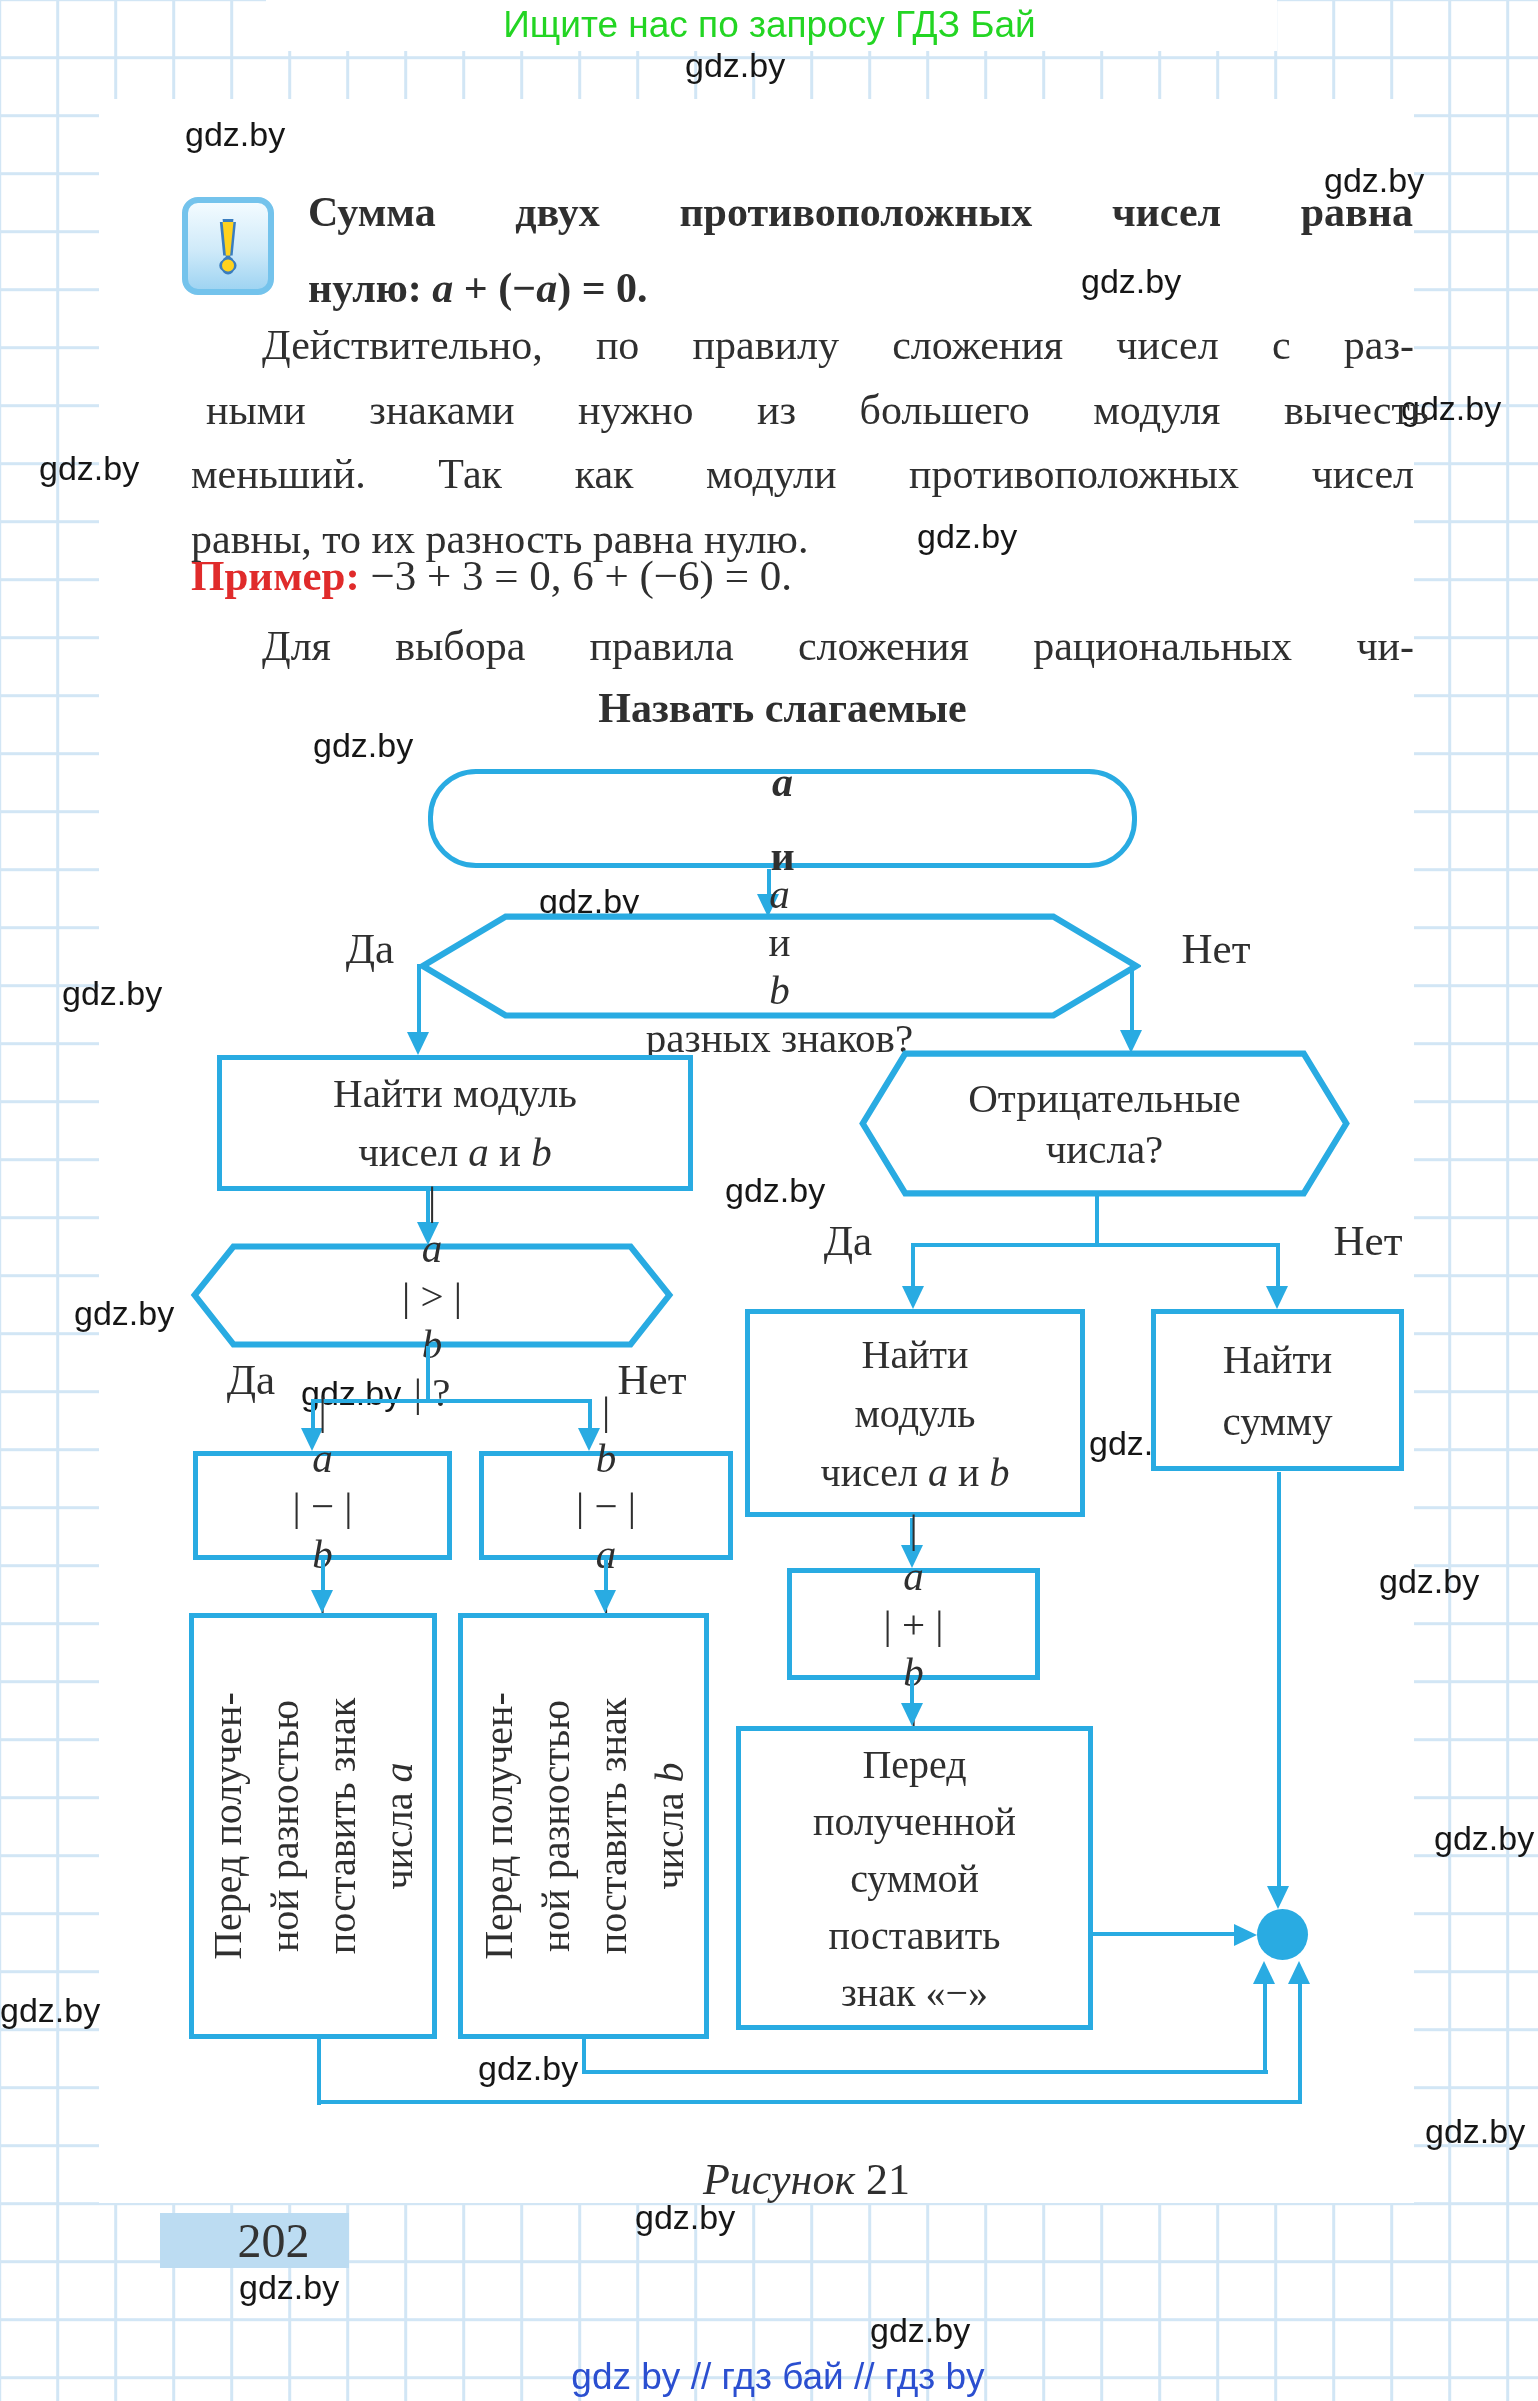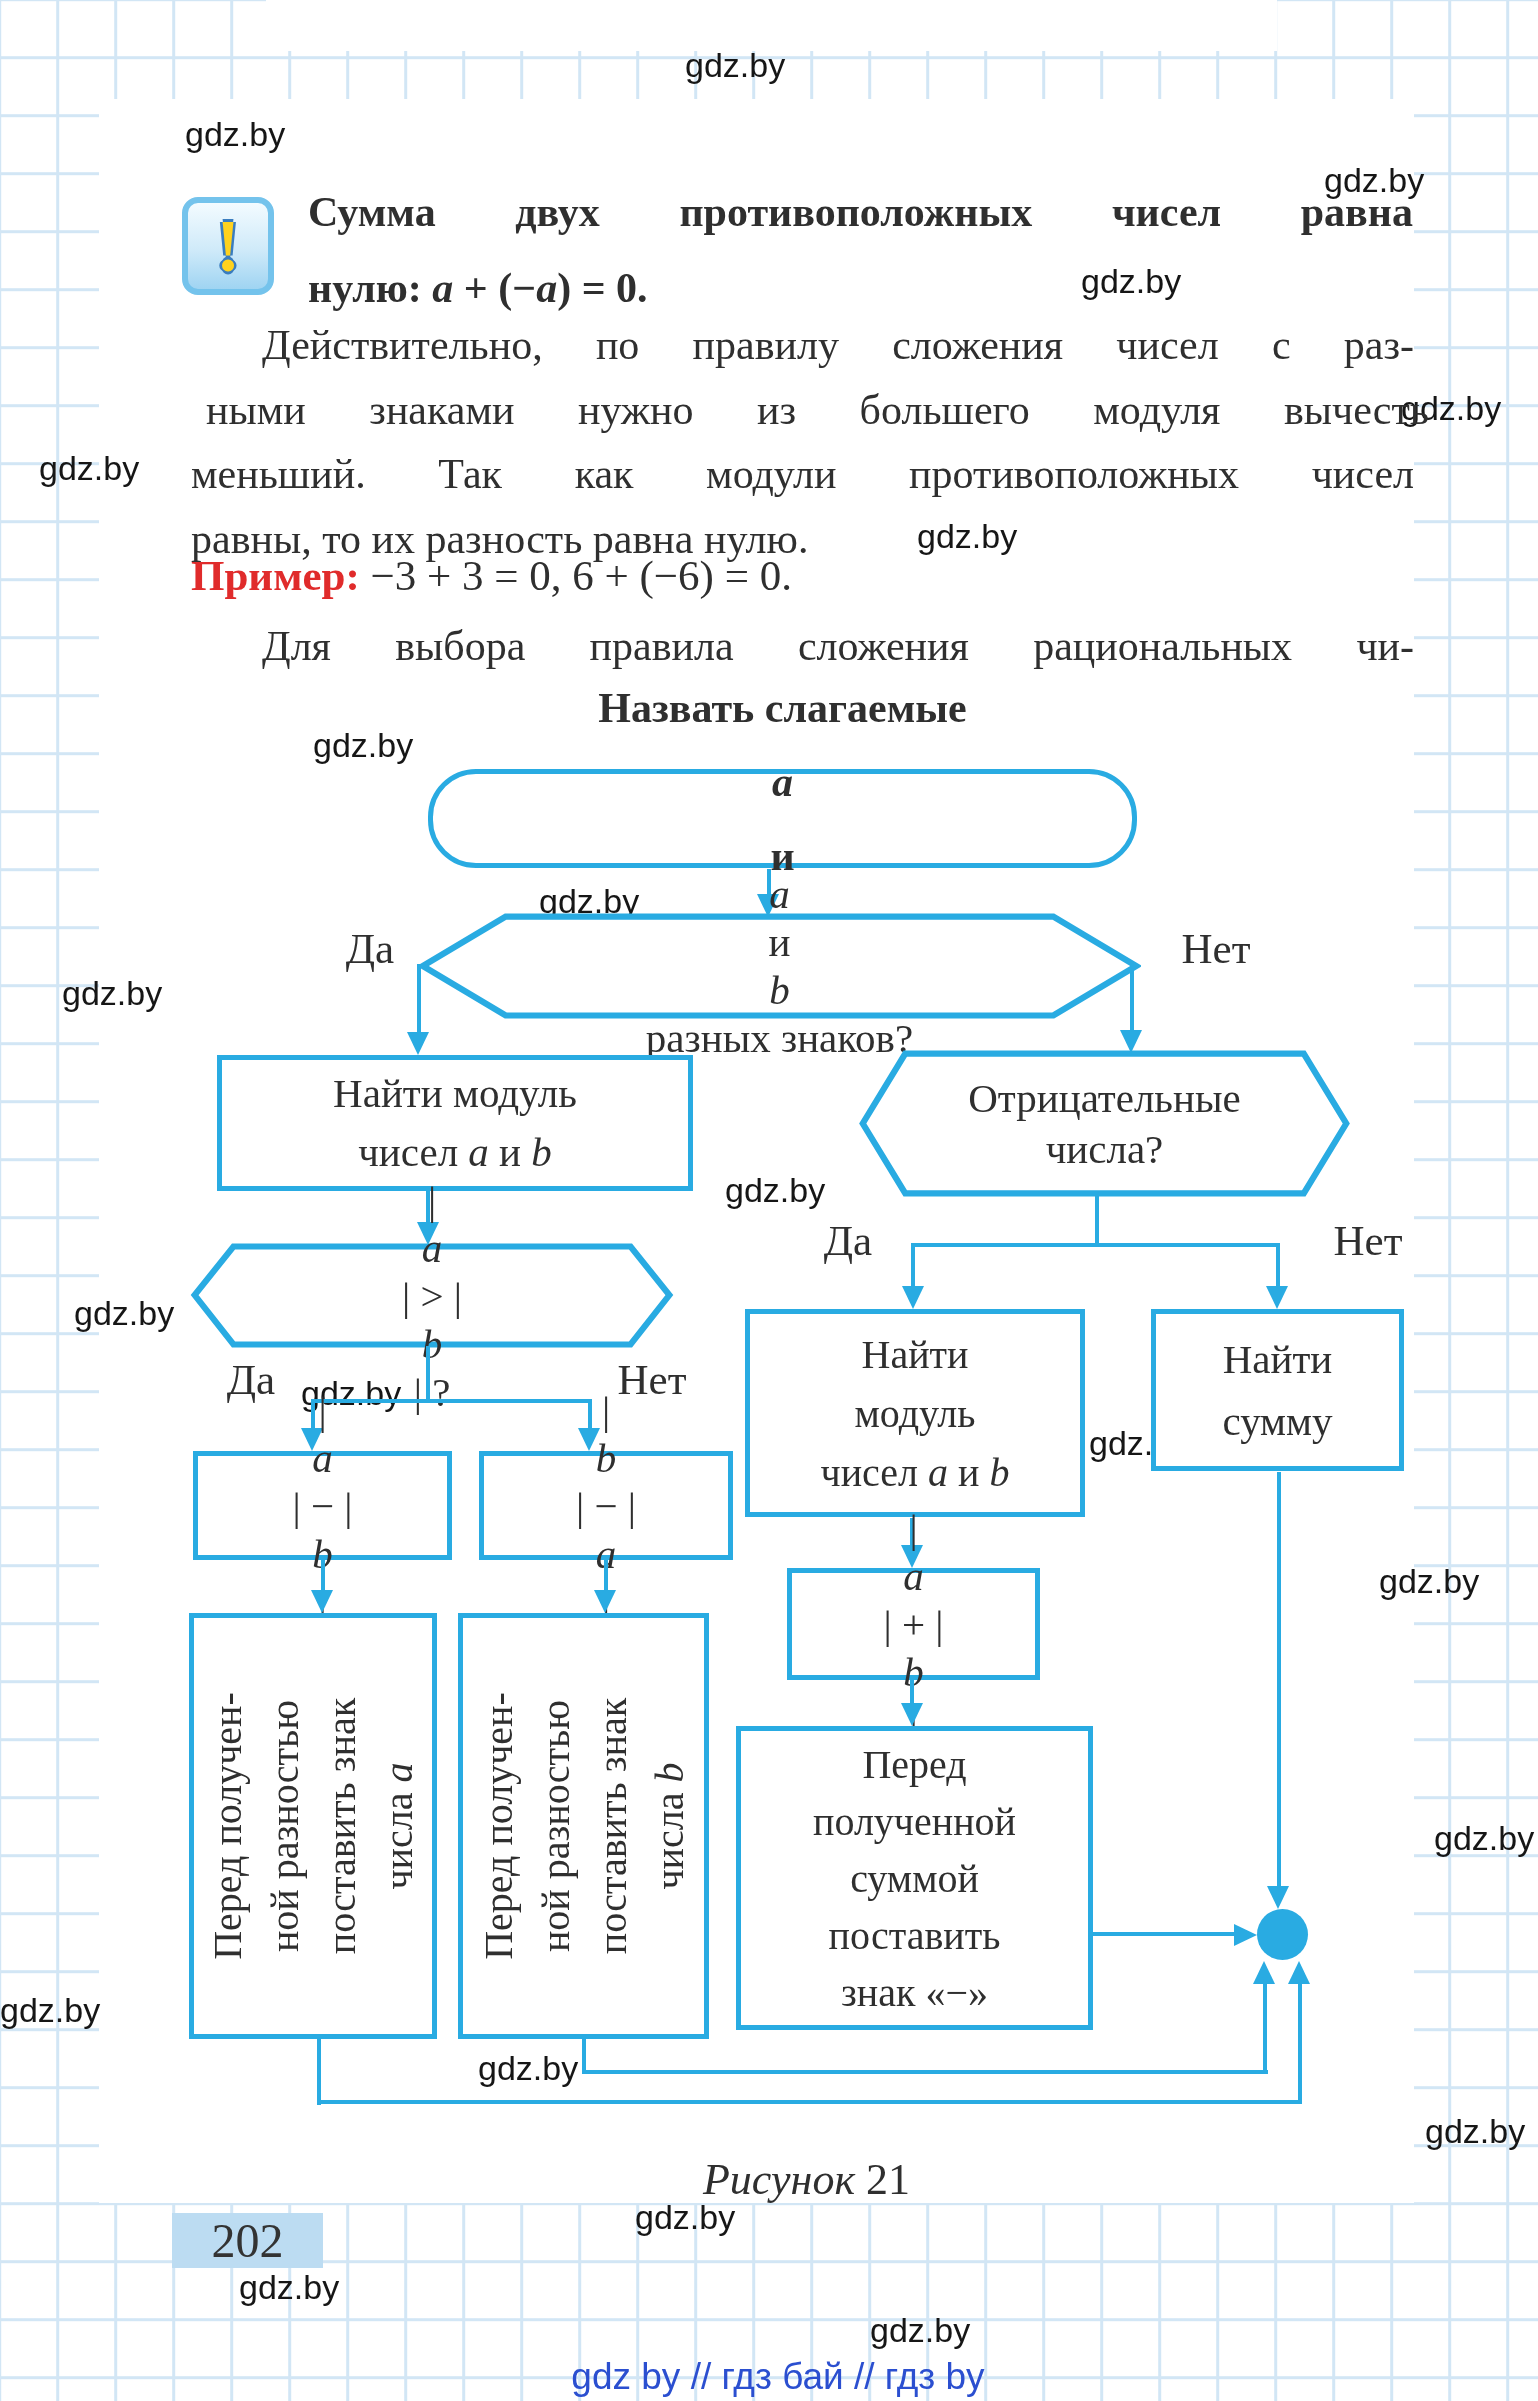--- a/index.html
+++ b/index.html
@@ -31,20 +31,21 @@
   .rot{position:absolute;left:50%;top:50%;transform:translate(-50%,-50%) rotate(-90deg);width:417px;text-align:center;}
 </style>
 </head>
 <body>
 
 <div class="page">
 
   <div class="white" style="left:99px;top:99px;width:1315px;height:2104px;"></div>
   <div class="white" style="left:266px;top:0;width:1011px;height:51px;"></div>
 
+  <div class="abs sans" style="left:291px;top:3.5px;width:957px;text-align:center;font-size:37px;color:#23d523;">Ищите нас по запросу ГДЗ Бай</div>
 
   <div class="wm" style="left:685px;top:46px;">gdz.by</div>
   <div class="wm" style="left:185px;top:115px;">gdz.by</div>
   <div class="wm" style="left:1324px;top:161px;">gdz.by</div>
   <div class="wm" style="left:1081px;top:262px;">gdz.by</div>
   <div class="wm" style="left:1401px;top:389px;">gdz.by</div>
   <div class="wm" style="left:39px;top:449px;">gdz.by</div>
   <div class="wm" style="left:917px;top:517px;">gdz.by</div>
   <div class="wm" style="left:313px;top:726px;">gdz.by</div>
   <div class="wm" style="left:539px;top:882px;">gdz.by</div>
@@ -238,21 +239,21 @@
   <div class="vl" style="left:1263px;top:1984px;height:88px;"></div>
   <div class="ah-up" style="left:1253px;top:1961px;"></div>
 
   <div class="vl" style="left:317px;top:2039px;height:66px;"></div>
   <div class="hl" style="left:317px;top:2100px;width:985px;"></div>
   <div class="vl" style="left:1298px;top:1984px;height:118px;"></div>
   <div class="ah-up" style="left:1288px;top:1961px;"></div>
 
   <div class="abs ser" style="left:585px;top:2154px;width:443px;text-align:center;font-size:44px;"><span class="it">Рисунок </span><span>21</span></div>
 
-  <div class="abs" style="left:172px;top:2213px;width:151px;height:55px;background:#bcdcf2;display:flex;align-items:center;justify-content:center;">
+  <div class="abs" style="left:160px;top:2213px;width:151px;height:55px;background:#bcdcf2;display:flex;align-items:center;justify-content:center;padding-left:38px;">
     <span class="ser" style="font-size:48px;color:#333;">202</span>
   </div>
 
 
   <div class="abs sans" style="left:379px;top:2356px;width:798px;text-align:center;font-size:37px;color:#2b4fd0;font-weight:500;">gdz by  //  гдз бай  //  гдз by</div>
 
 </div>
 
 
 </body></html>

